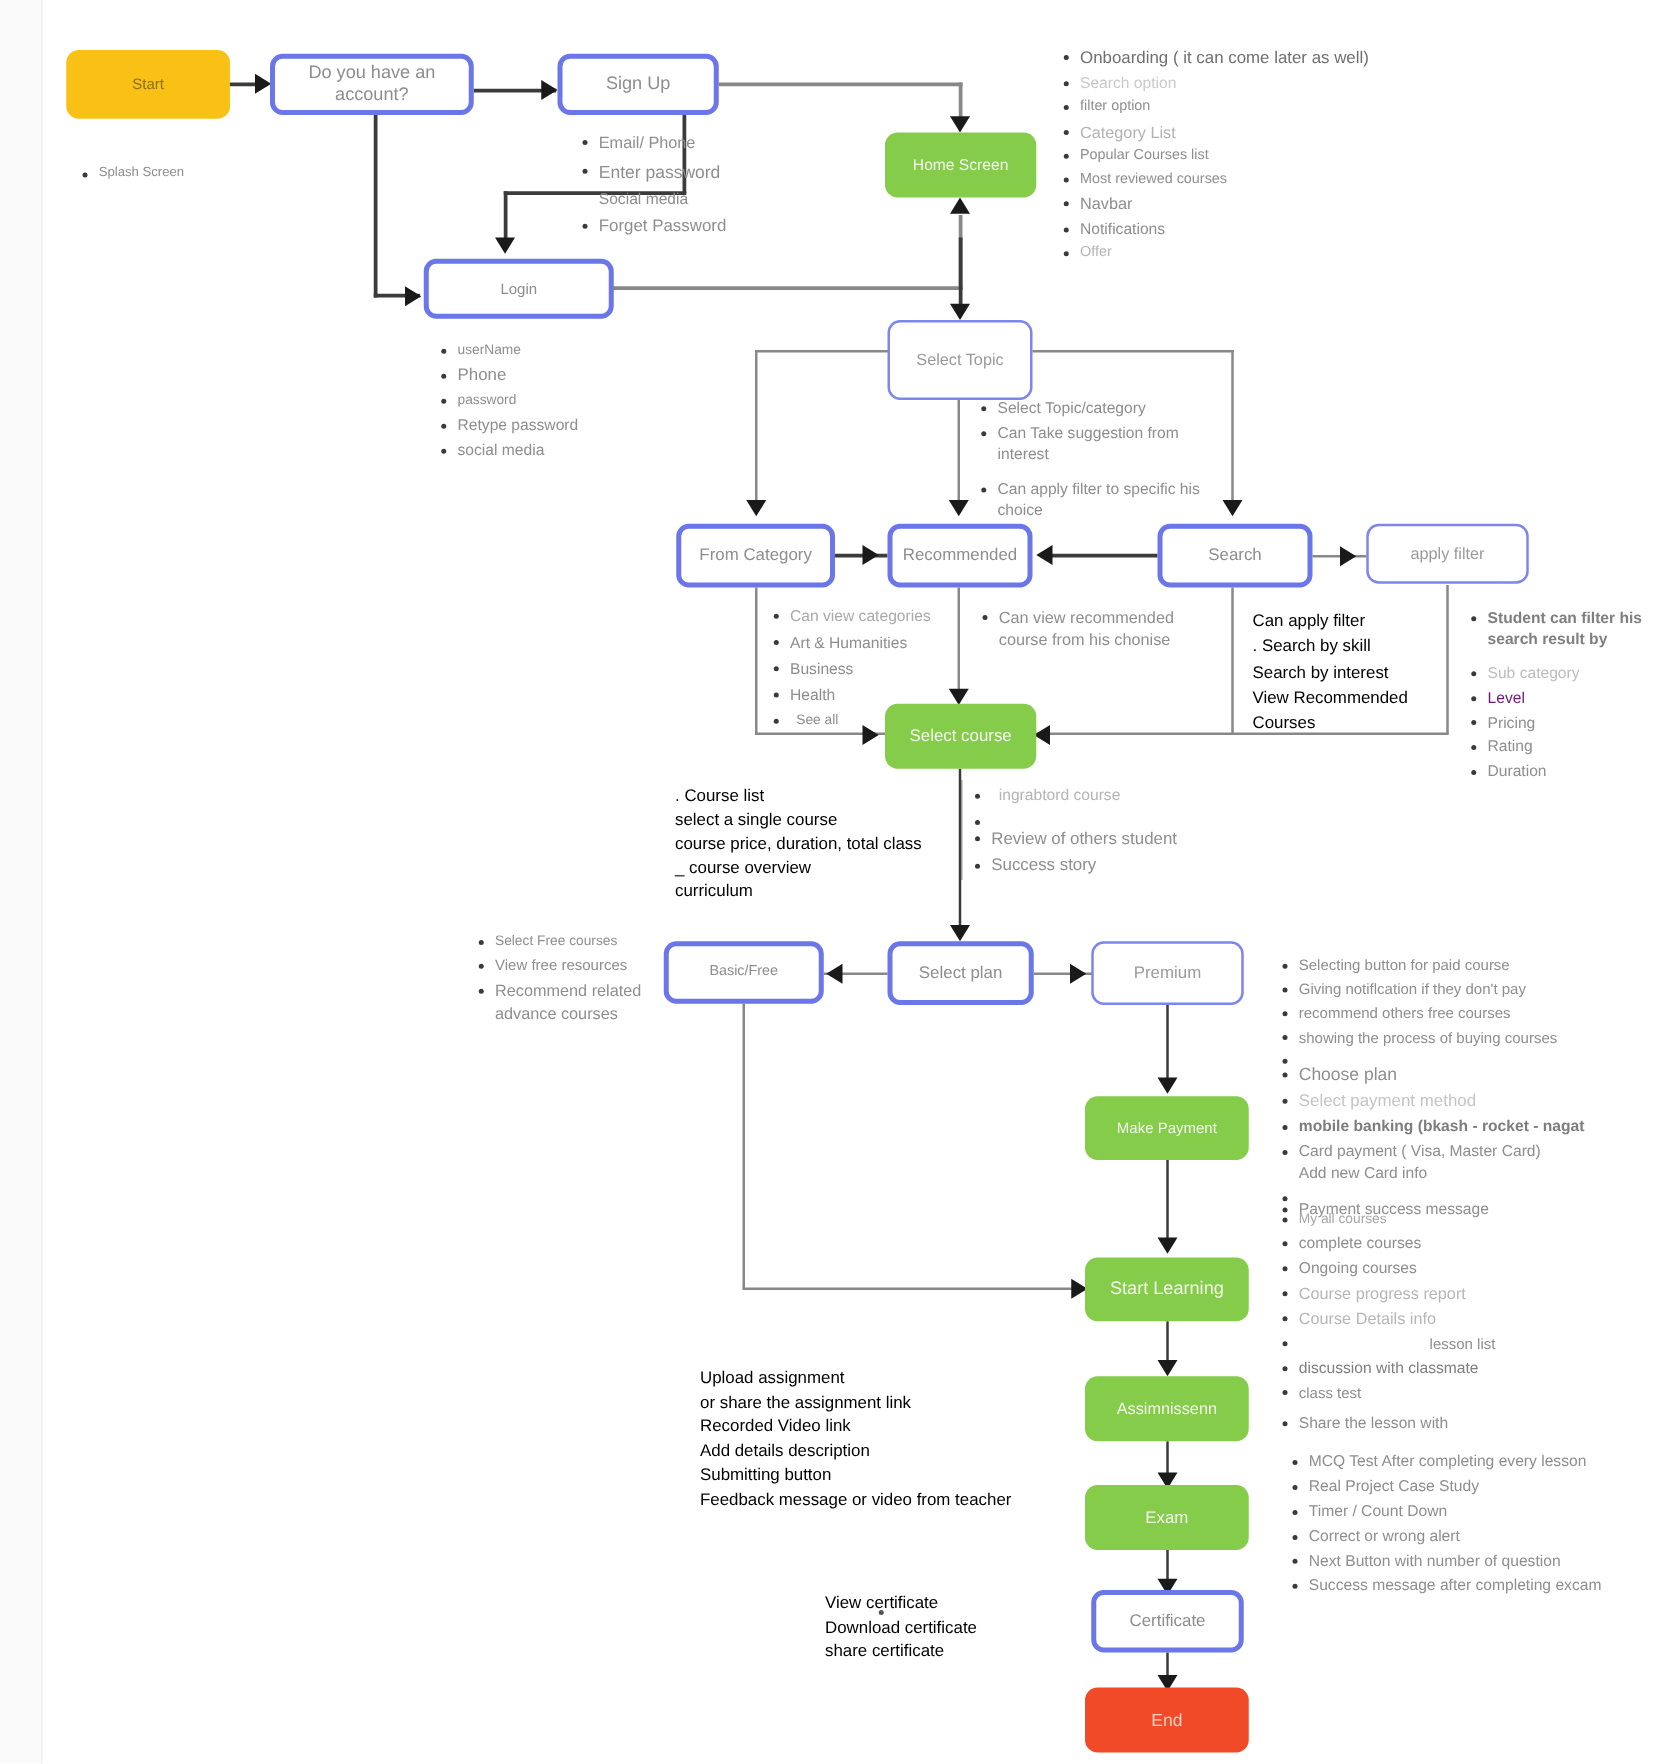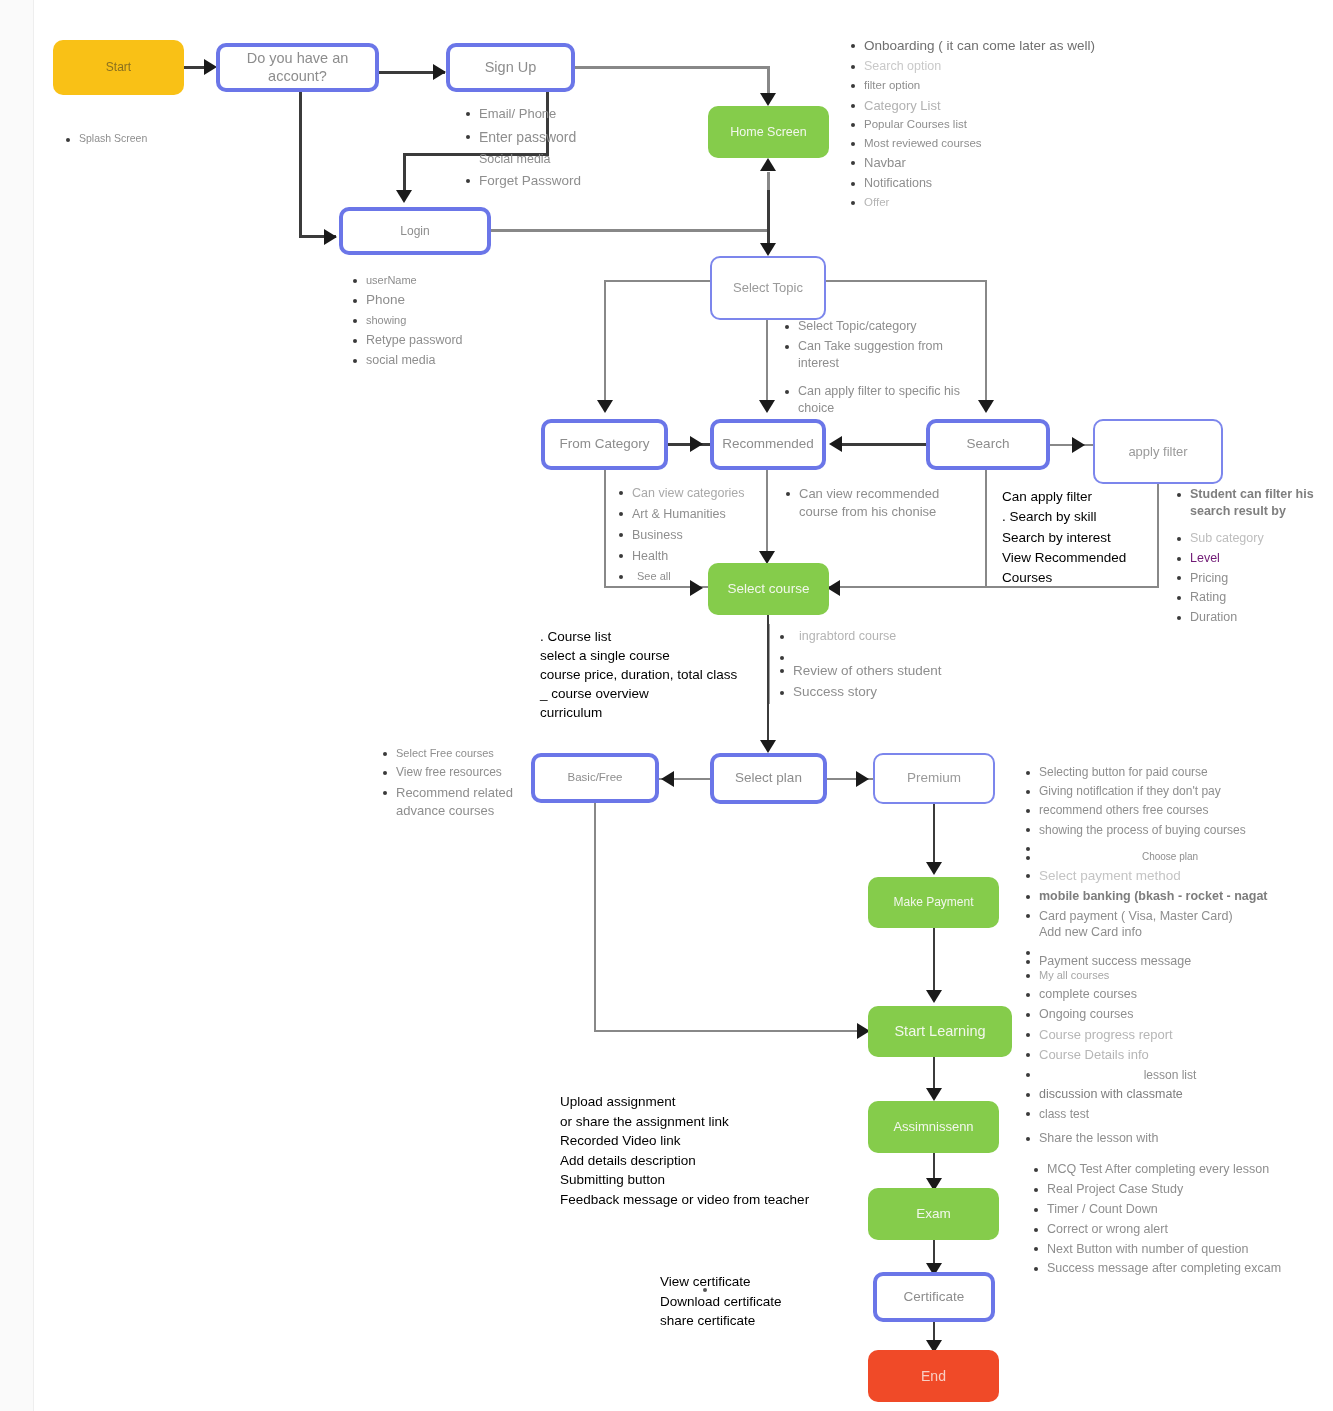--- a/index.html
+++ b/index.html
@@ -172,21 +172,21 @@
   <div class="ln dark" style="left:546px; top:92px; width:3px; height:63px;"></div>
   <div class="ln dark" style="left:403px; top:153px; width:146px; height:3px;"></div>
   <div class="ln dark" style="left:403px; top:153px; width:3px; height:44px;"></div>
   <div class="arrow down" style="left:396px; top:190px;"></div>
 
   <div class="node blue" style="left:339px; top:207px; width:152px; height:48px; font-size:12px;">Login</div>
 
   <ul class="bullets" style="left:353px; top:273px; width:180px; font-size:12px; line-height:1.4;">
     <li style="font-size:11px;">userName</li>
     <li style="font-size:13.5px;">Phone</li>
-    <li style="font-size:11px;">showing</li>
+    <li style="font-size:11px;">password</li>
     <li style="font-size:12.5px;">Retype password</li>
     <li style="font-size:12.5px;">social media</li>
   </ul>
 
   <div class="ln grey" style="left:575px; top:66px; width:195px; height:3px;"></div>
   <div class="ln grey" style="left:767px; top:66px; width:3px; height:33px;"></div>
   <div class="arrow down" style="left:760px; top:93px;"></div>
 
   <div class="node green" style="left:708px; top:106px; width:121px; height:52px; font-size:12.5px;">Home Screen</div>
 
@@ -236,21 +236,21 @@
   <div class="node blue" style="left:710px; top:419px; width:116px; height:51px; font-size:13.5px;">Recommended</div>
 
   <div class="ln dark" style="left:838px; top:443px; width:88px; height:3px;"></div>
   <div class="arrow left" style="left:829px; top:436px;"></div>
 
   <div class="node blue" style="left:926px; top:419px; width:124px; height:51px; font-size:13.5px;">Search</div>
 
   <div class="ln grey" style="left:1050px; top:444px; width:43px; height:2px;"></div>
   <div class="arrow right" style="left:1072px; top:437px;"></div>
 
-  <div class="node blue-light" style="left:1093px; top:419px; width:130px; height:65px; font-size:13px;">apply filter</div>
+  <div class="node blue-light" style="left:1093px; top:419px; width:130px; height:48px; font-size:13px;">apply filter</div>
 
   <ul class="bullets" style="left:619px; top:484px; width:160px; font-size:12.5px; line-height:1.45;">
     <li style="color:#a9a9a9;">Can view categories</li>
     <li>Art &amp; Humanities</li>
     <li>Business</li>
     <li>Health</li>
     <li style="font-size:11px; padding-left:18px;">See all</li>
   </ul>
 
   <ul class="bullets" style="left:786px; top:485px; width:165px; font-size:13px; line-height:1.35;">
@@ -333,33 +333,33 @@
   <div class="ln grey" style="left:594px; top:803px; width:2px; height:228px;"></div>
   <div class="ln grey" style="left:594px; top:1030px; width:274px; height:2px;"></div>
   <div class="arrow right" style="left:857px; top:1023px;"></div>
 
   <div class="ln dark" style="left:933px; top:804px; width:2px; height:68px;"></div>
   <div class="arrow down" style="left:926px; top:862px;"></div>
 
   <div class="node green" style="left:868px; top:877px; width:131px; height:51px; font-size:12px;">Make Payment</div>
 
   <ul class="bullets" style="left:1026px; top:850px; width:275px; font-size:12.5px; line-height:1.35;">
-    <li style="font-size:10px;text-align:center;">Choose plan</li>
+    <li style="font-size:14px;">Choose plan</li>
     <li style="color:#c4c4c4; font-size:13.5px;">Select payment method</li>
     <li style="color:#7d7d7d; font-weight:bold; font-size:12.5px;">mobile banking (bkash - rocket - nagat</li>
     <li style="white-space:pre-line; font-size:12.5px;"> Card payment ( Visa, Master Card)
 Add new Card info</li>
     <li style="height:6px;"></li>
     <li style="font-size:12.5px;">Payment success message</li>
   </ul>
 
   <div class="ln dark" style="left:933px; top:928px; width:2px; height:72px;"></div>
   <div class="arrow down" style="left:926px; top:990px;"></div>
 
-  <div class="node green" style="left:868px; top:1006px; width:144px; height:51px; font-size:14.5px;">Start Learning</div>
+  <div class="node green" style="left:868px; top:1006px; width:131px; height:51px; font-size:14.5px;">Start Learning</div>
 
   <ul class="bullets" style="left:1026px; top:968px; width:275px; font-size:12.5px; line-height:1.35;">
     <li style="font-size:11px; color:#a6a6a6;">My all courses</li>
     <li>complete courses</li>
     <li>Ongoing courses</li>
     <li style="color:#b6b6b6; font-size:13px;">Course progress report</li>
     <li style="color:#b6b6b6; font-size:13px;">Course Details info</li>
     <li style="font-size:12px;text-align:center;">lesson list</li>
     <li style="font-size:12.5px; color:#7f7f7f;">discussion with classmate</li>
     <li style="font-size:12px;">class test</li>

